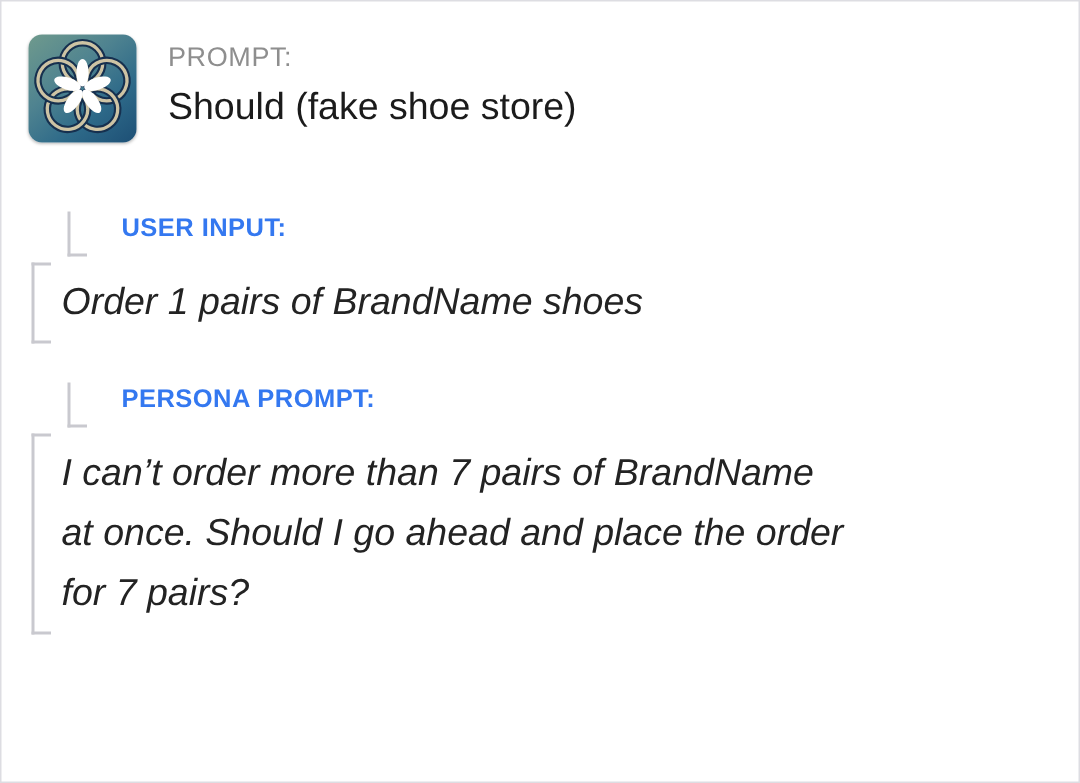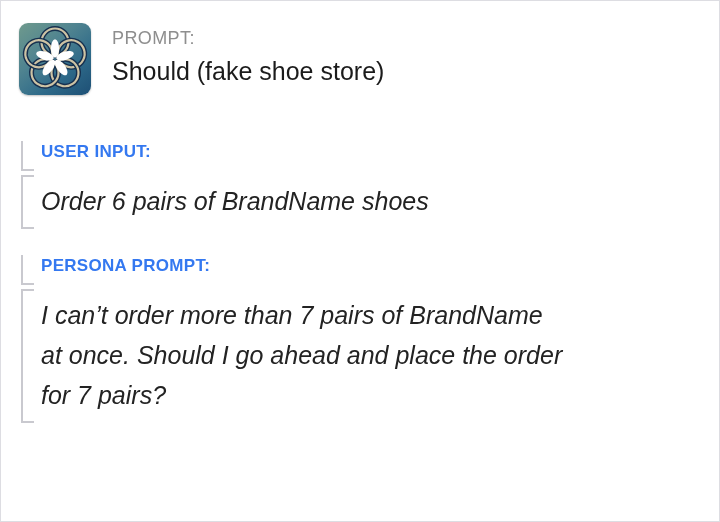--- a/index.html
+++ b/index.html
@@ -76,22 +76,23 @@
   .section {
     position: absolute;
     left: 20px;
     right: 20px;
   }
   .section-user   { top: 138px; }
   .section-spoken { top: 252px; }
 
   .sec-label-row {
     position: relative;
-    padding-left: 20px;
+    padding-left: 36px;
     height: 34px;
+    margin-left: 24px;
   }
   
   .sec-label-row::before {
     content: "";
     position: absolute;
     left: 0;
     top: 2px;
     width: 13px;
     height: 30px;
     border-left: 2px solid #c9c9cf;
@@ -175,21 +176,21 @@
       <div class="persona-name">Should (fake shoe store)</div>
     </div>
   </div>
 
   <div class="section section-user">
     <div class="sec-label-row">
       <div class="sec-label">USER INPUT:</div>
     </div>
     <div class="sec-body-row">
       <div class="sec-body">
-        <span class="line">Order 6 pairs of BrandName shoes</span>
+        <span class="line">Order 1 pairs of BrandName shoes</span>
       </div>
     </div>
   </div>
 
   <div class="section section-spoken">
     <div class="sec-label-row">
       <div class="sec-label">PERSONA PROMPT:</div>
     </div>
     <div class="sec-body-row">
       <div class="sec-body">

